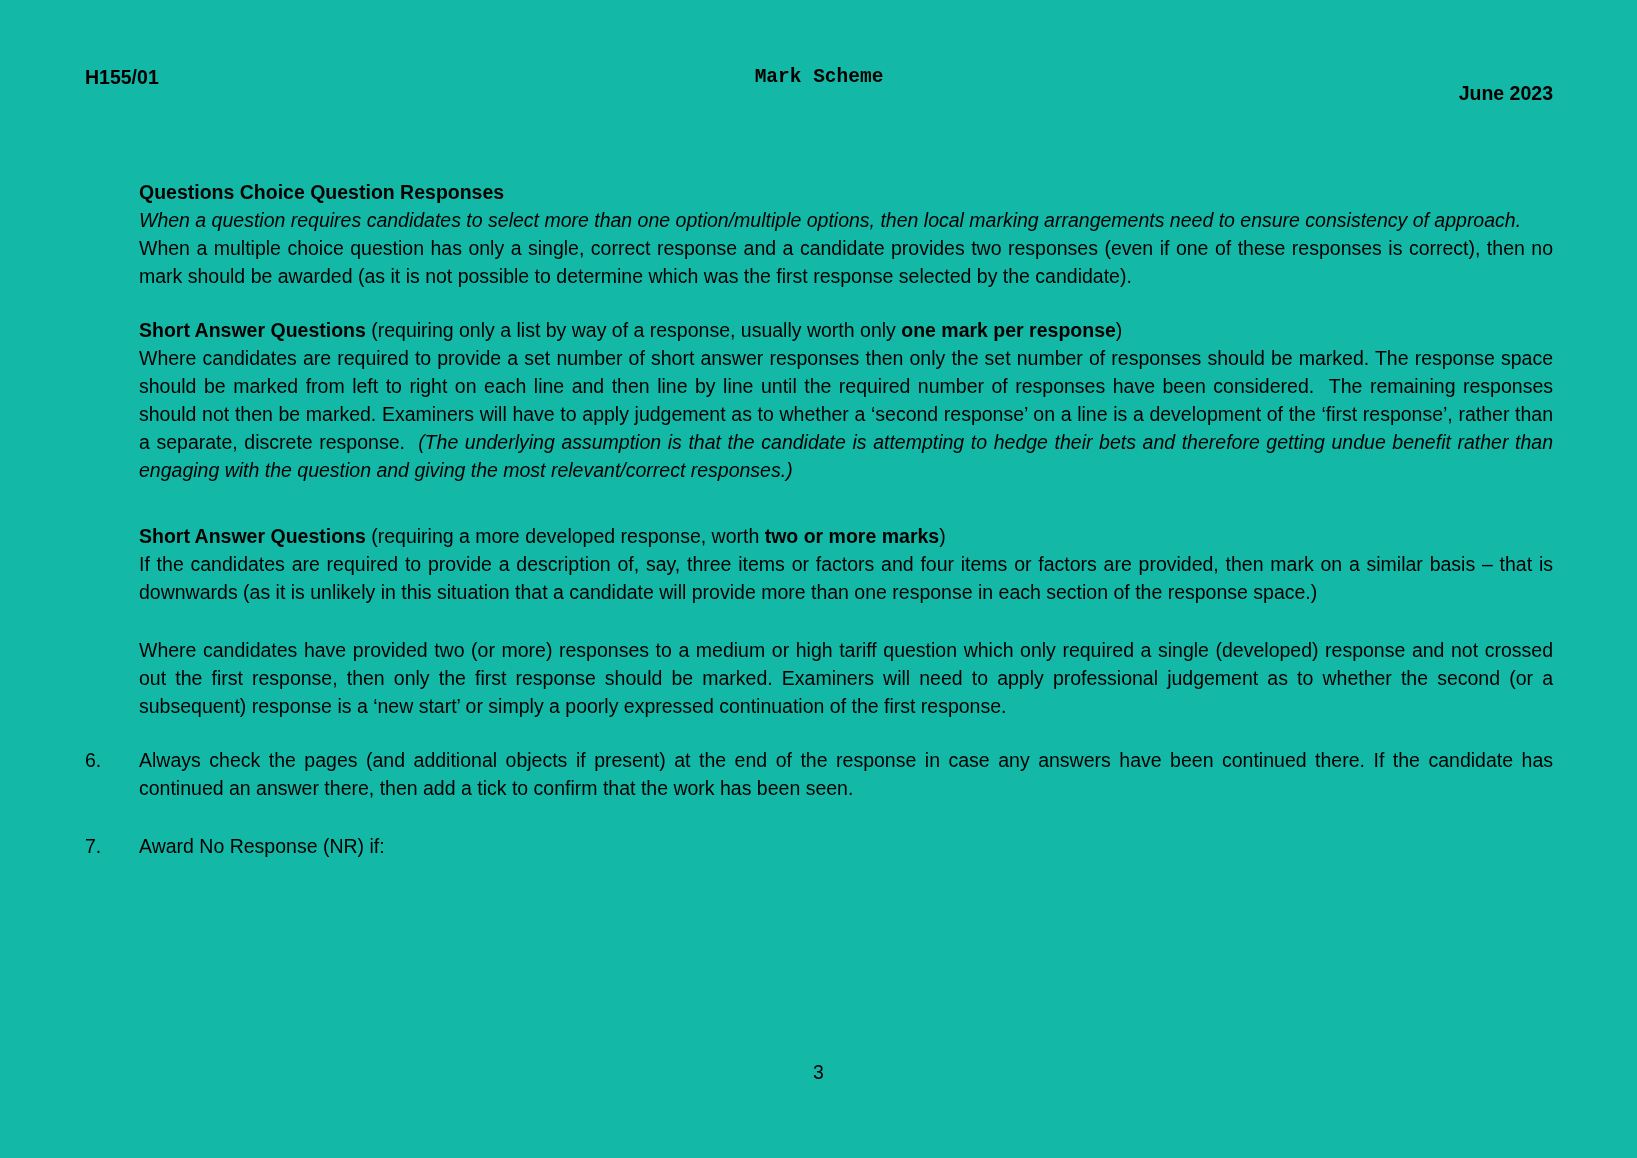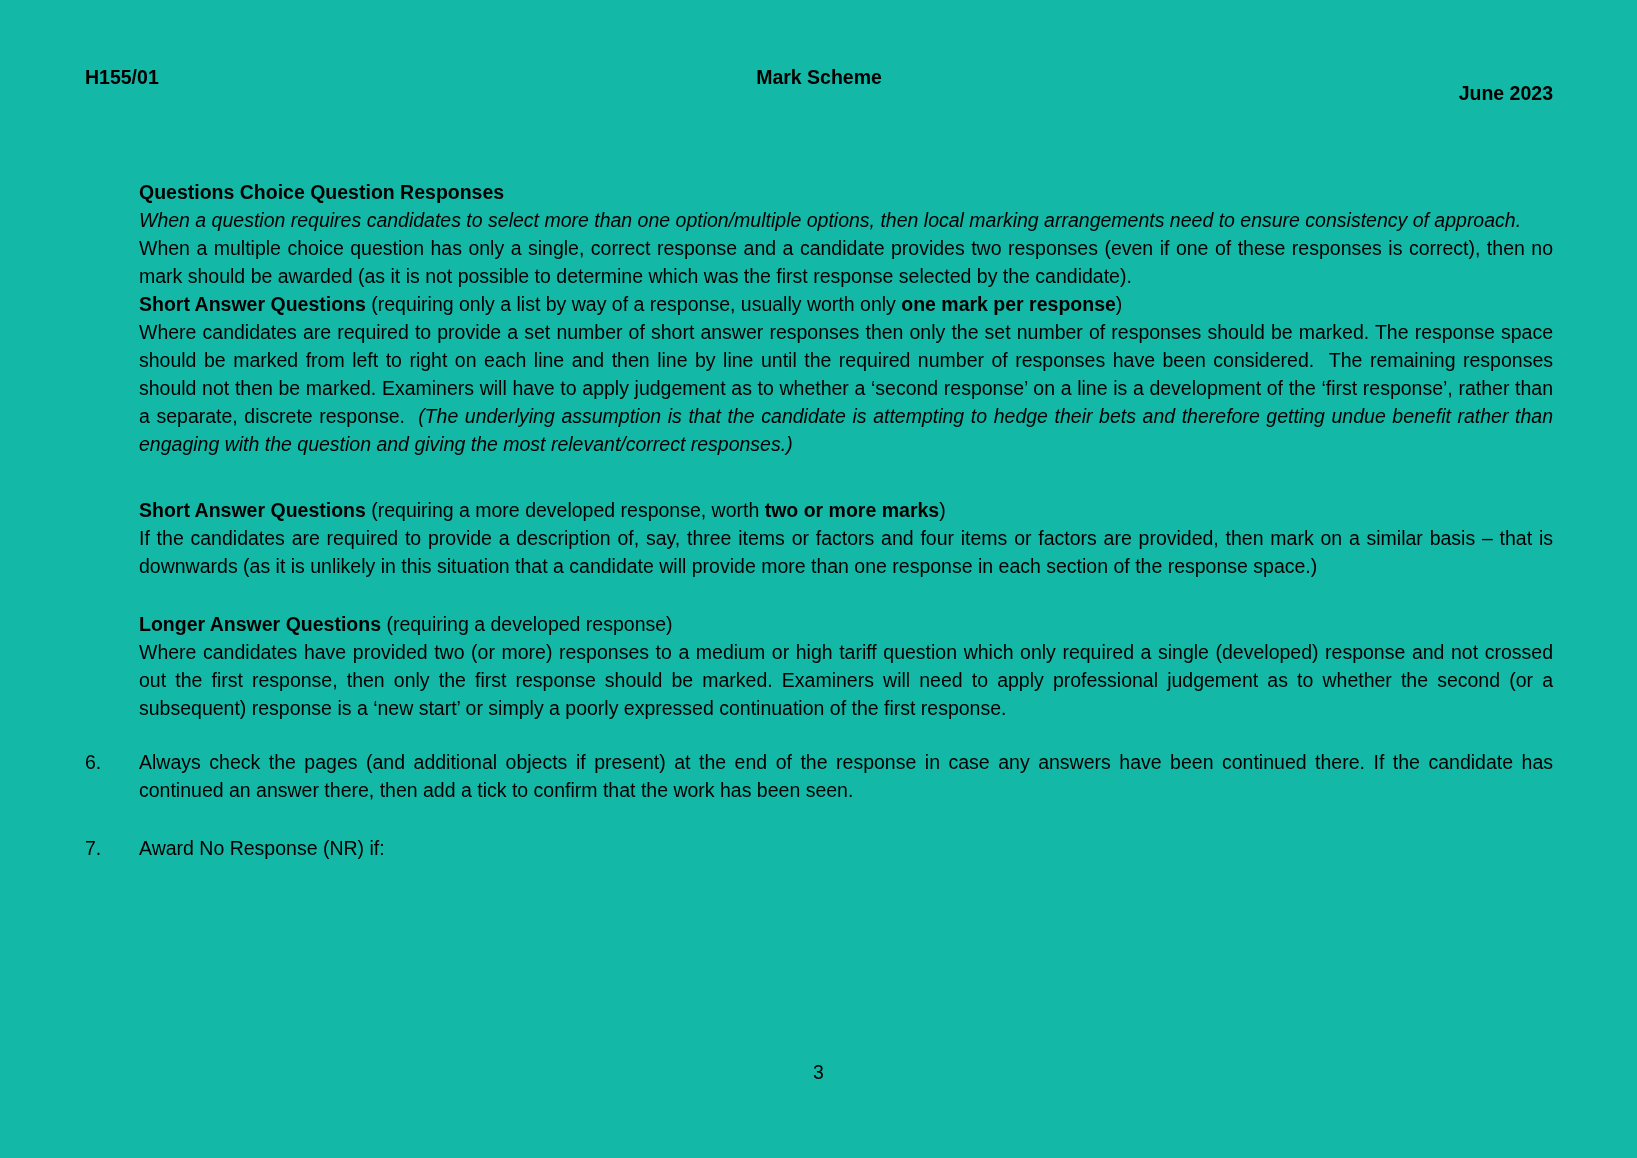--- a/index.html
+++ b/index.html
@@ -19,39 +19,39 @@
   
   .doc-header {
     position: absolute;
     top: 63px;
     left: 85px;
     width: 1468px;
     height: 28px;
     font-weight: bold;
   }
   .h-left  { position: absolute; left: 0; top: 0; }
-  .h-center{ position: absolute; left: 50%; top: 0; transform: translateX(-50%); white-space: nowrap; }
+  .h-center{ position: absolute; left: 50%; top: 0; transform: translateX(-50%); white-space: nowrap; font-family: Liberation Mono, monospace; }
   .h-right { position: absolute; right: 0; top: 16px; }
   
   .content {
     position: absolute;
     left: 139px;
     top: 146px;
     width: 1414px;
   }
   .para    { margin: 0; }
   .justify { text-align: justify; }
   .heading { margin: 0; font-size: inherit; font-weight: normal; line-height: inherit; }
   .seg-bold   { font-weight: bold; }
   .seg-italic { font-style: italic; }
   .seg-normal { font-weight: normal; font-style: normal; }
   
   #sec-multiple-choice { margin-top: 32px; }
   #sec-contradictory   { margin-top: 40px; }
-  #sec-saq-list        { }
+  #sec-saq-list        { margin-top: 26px; }
   #sec-saq-developed   { margin-top: 38px; }
   #sec-longer-answer   { margin-top: 30px; }
   #item-6 { margin-top: 26px; }
   #item-7 { margin-top: 30px; }
   
   .numbered-item { position: relative; }
   .numbered-item .num { position: absolute; left: -54px; top: 0; }
   
   .page-footer {
     position: absolute;
@@ -86,21 +86,20 @@
       <h3 class="heading"><span class="seg-bold">Short Answer Questions</span><span class="seg-normal"> (requiring only a list by way of a response, usually worth only </span><span class="seg-bold">one mark per response</span><span class="seg-normal">)</span></h3>
       <p class="para justify"><span class="seg-normal">Where candidates are required to provide a set number of short answer responses then only the set number of responses should be marked. The response space should be marked from left to right on each line and then line by line until the required number of responses have been considered.&nbsp; The remaining responses should not then be marked. Examiners will have to apply judgement as to whether a ‘second response’ on a line is a development of the ‘first response’, rather than a separate, discrete response.&nbsp; </span><span class="seg-italic">(The underlying assumption is that the candidate is attempting to hedge their bets and therefore getting undue benefit rather than engaging with the question and giving the most relevant/correct responses.)</span></p>
     </section>
 
     <section class="block" id="sec-saq-developed">
       <h3 class="heading"><span class="seg-bold">Short Answer Questions</span><span class="seg-normal"> (requiring a more developed response, worth </span><span class="seg-bold">two or more marks</span><span class="seg-normal">)</span></h3>
       <p class="para justify"><span class="seg-normal">If the candidates are required to provide a description of, say, three items or factors and four items or factors are provided, then mark on a similar basis – that is downwards (as it is unlikely in this situation that a candidate will provide more than one response in each section of the response space.)</span></p>
     </section>
 
     <section class="block" id="sec-longer-answer">
-      <h3 class="heading"><span class="seg-bold">Longer Answer Questions</span><span class="seg-normal"> (requiring a developed response)</span></h3>
       <p class="para justify"><span class="seg-normal">Where candidates have provided two (or more) responses to a medium or high tariff question which only required a single (developed) response and not crossed out the first response, then only the first response should be marked. Examiners will need to apply professional judgement as to whether the second (or a subsequent) response is a ‘new start’ or simply a poorly expressed continuation of the first response.</span></p>
     </section>
 
     <div class="numbered-item" id="item-6">
       <span class="num">6.</span>
       <p class="para justify"><span class="seg-normal">Always check the pages (and additional objects if present) at the end of the response in case any answers have been continued there. If the candidate has continued an answer there, then add a tick to confirm that the work has been seen.</span></p>
     </div>
 
     <div class="numbered-item" id="item-7">
       <span class="num">7.</span>

